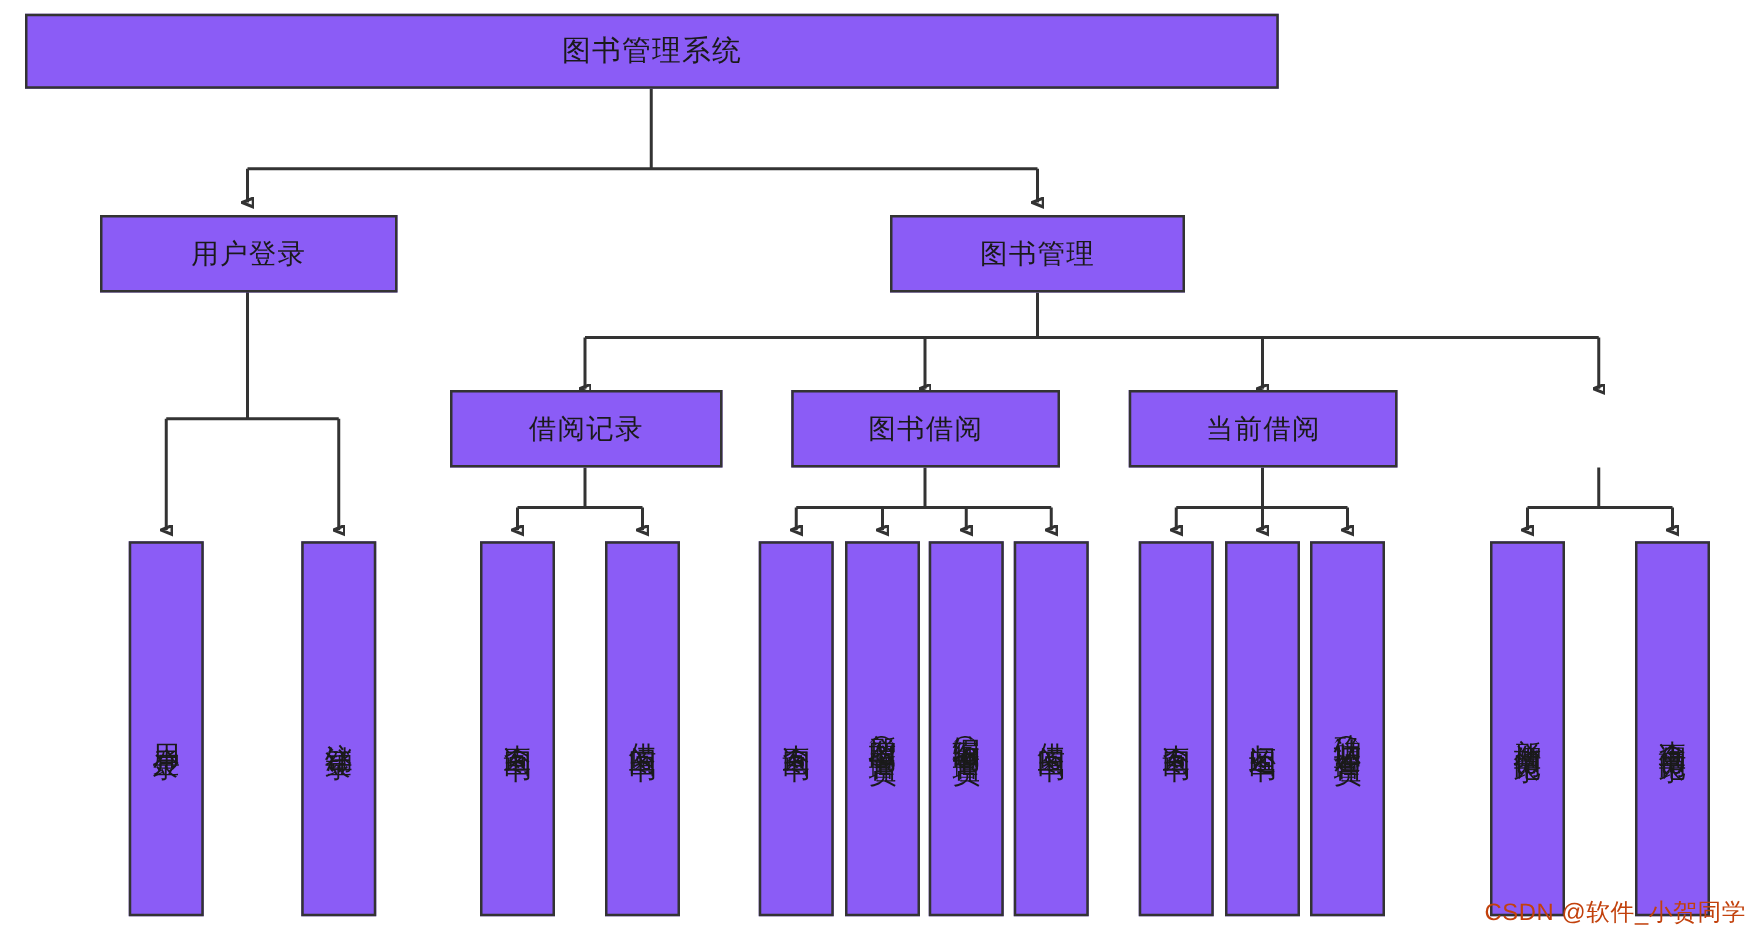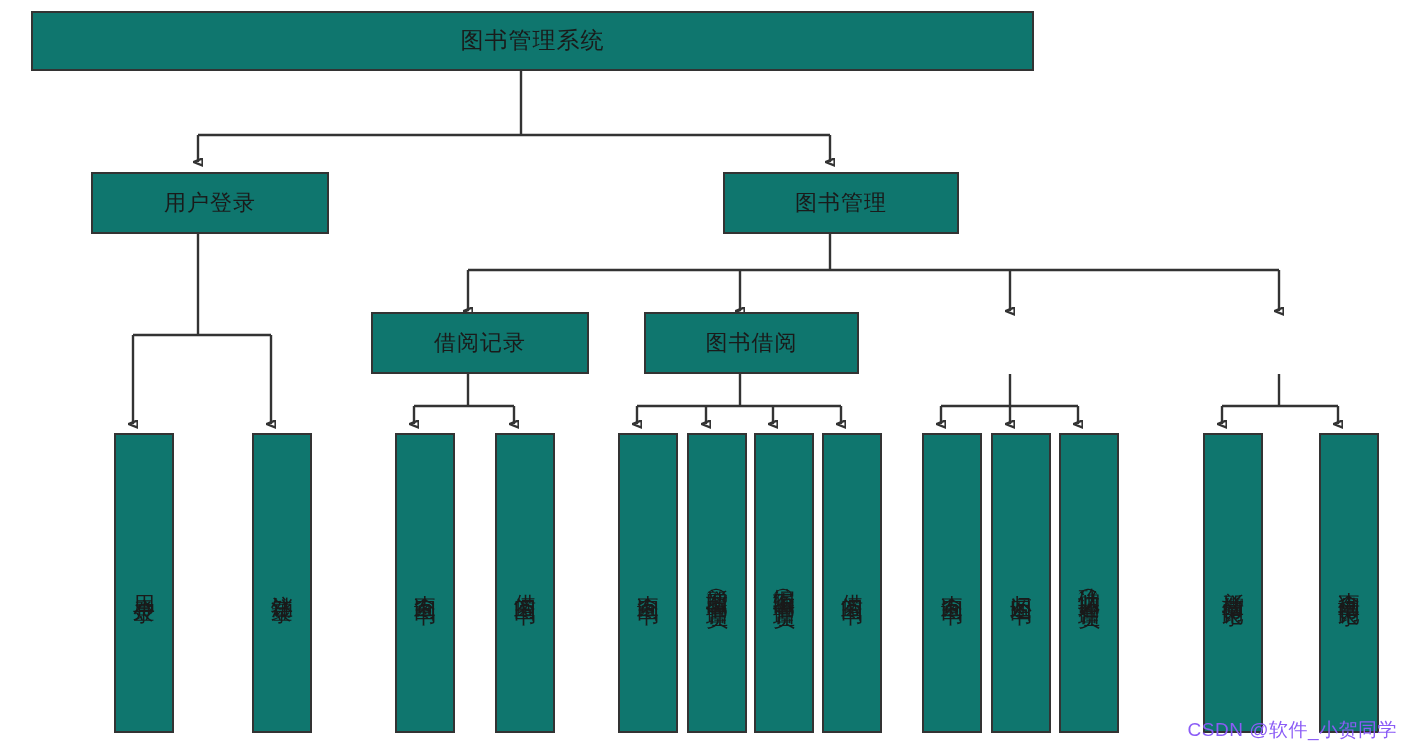--- a/index.html
+++ b/index.html
@@ -14,29 +14,28 @@
   #canvas {
     position: relative;
     width: 1405px;
     height: 747px;
     background: #ffffff;
     overflow: hidden;
   }
   .node {
     position: absolute;
     box-sizing: border-box;
-    background: #0f766e;
+    background: #8b5cf6;
     border: 2px solid #333333;
     display: flex;
     align-items: center;
     justify-content: center;
     color: #1a1a1a;
     text-align: center;
     line-height: 1.18;
-    margin-left: 11px;
   }
   .node.h {
     font-size: 22px;
     letter-spacing: 1px;
   }
   .node.v {
     writing-mode: vertical-rl;
     text-orientation: upright;
     font-size: 22px;
     letter-spacing: 3px;
@@ -57,21 +56,21 @@
   svg.wires path, svg.wires line {
     stroke: #333333;
     stroke-width: 2.4;
     fill: none;
   }
   .watermark {
     position: absolute;
     right: 8px;
     bottom: 4px;
     font-size: 19px;
-    color: #8b5cf6;
+    color: #c2410c;
     letter-spacing: 0.5px;
     white-space: nowrap;
   }
 </style>
 </head>
 <body>
 
 <div id="canvas">
 
   <svg class="wires" viewBox="0 0 1405 747" xmlns="http://www.w3.org/2000/svg">
@@ -135,20 +134,23 @@
   </div>
 
   <div class="node h" style="left:360px; top:312px; width:218px; height:62px;">
     <span>借阅记录</span>
   </div>
 
   <div class="node h" style="left:633px; top:312px; width:215px; height:62px;font-family:Liberation Serif, serif;">
     <span>图书借阅</span>
   </div>
 
+  <div class="node h" style="left:903px; top:312px; width:215px; height:62px;">
+    <span>当前借阅</span>
+  </div>
 
 
   <div class="node v" style="left:103px; top:433px; width:60px; height:300px;">
     <span>用户登录</span>
   </div>
 
   <div class="node v" style="left:241px; top:433px; width:60px; height:300px;">
     <span>注销登录</span>
   </div>
 

